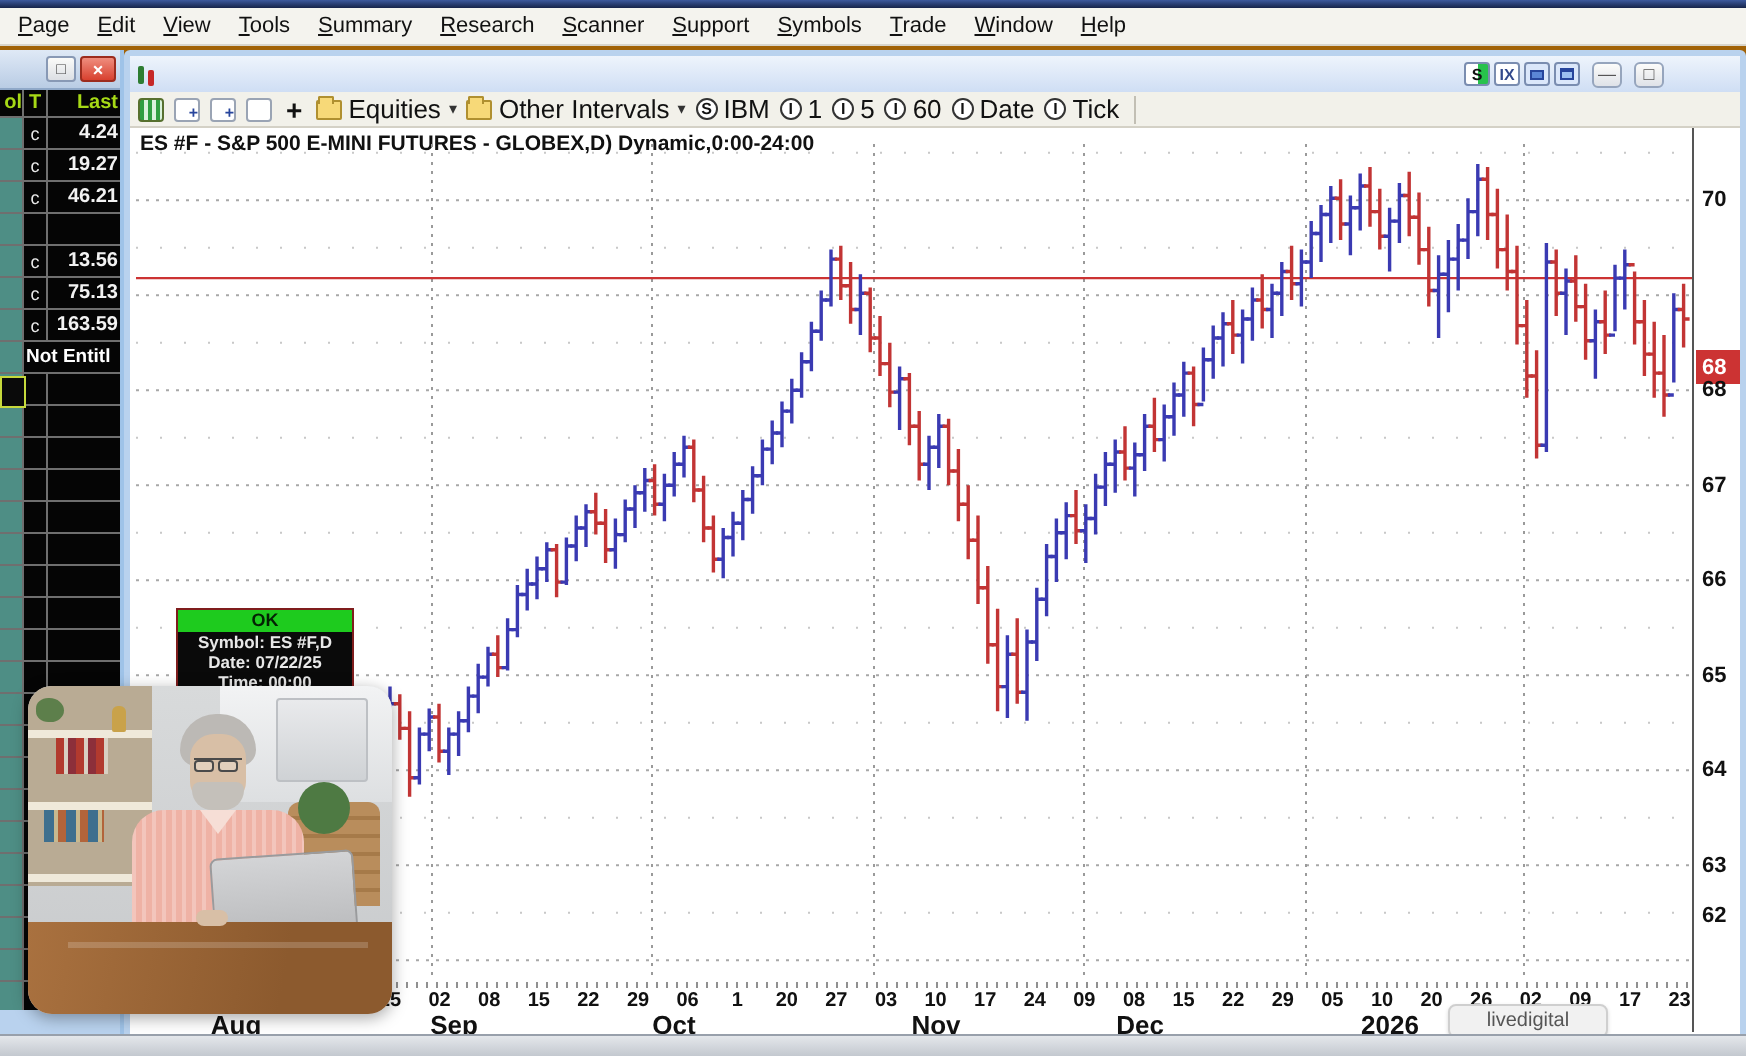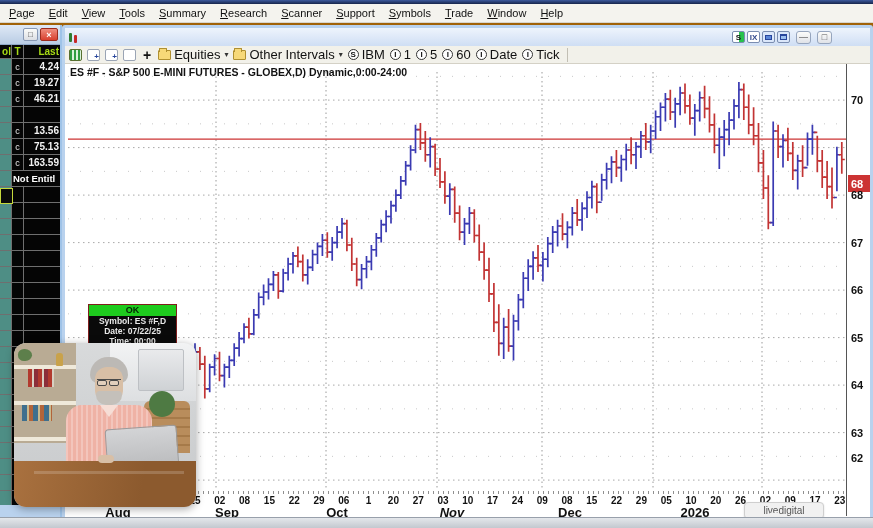--- a/index.html
+++ b/index.html
@@ -65,21 +65,21 @@
            background:repeating-linear-gradient(90deg,#909090 0 1px,transparent 1px 5px);}
   .x-day{position:absolute;top:5px;transform:translateX(-50%);font-size:10px;font-weight:bold;color:#111;}
   .x-month{position:absolute;top:15px;transform:translateX(-50%);font-size:13px;font-weight:bold;color:#111;}
 
   .tooltip-box{position:absolute;left:23px;top:276px;width:89px;height:44px;border:1px solid #7f1d1d;
                background:#0a0a0a;z-index:4;}
   .tt-head{height:11px;background:#1ecb1e;color:#042204;font-size:9px;font-weight:bold;
            text-align:center;line-height:11px;}
   .tt-row{font-size:8.5px;font-weight:bold;color:#e8e8e8;line-height:10px;text-align:center;white-space:nowrap;}
 
-  .livedigital{position:absolute;left:679px;top:474px;width:80px;height:17px;background:#f1f1f1;
+  .livedigital{position:absolute;left:659px;top:474px;width:80px;height:17px;background:#f1f1f1;
                border:1px solid #cfcfcf;border-radius:4px;z-index:6;display:flex;align-items:center;
                justify-content:center;box-shadow:0 1px 2px rgba(0,0,0,.15);}
   .livedigital span{font-size:10px;color:#555;}
   .livedigital i{position:absolute;left:24px;bottom:-5px;width:0;height:0;border:5px solid transparent;
                  border-top-color:#f1f1f1;}
 
   
   .quote-window{position:absolute;left:0;top:25px;width:62px;height:493px;background:#050505;
                 border-right:2px solid #9fc3e8;}
   .q-titlebar{position:absolute;left:0;top:0;width:60px;height:20px;
@@ -706,21 +706,21 @@
         <div class="x-day" style="left: 623px;">10</div>
         <div class="x-day" style="left: 647.8px;">20</div>
         <div class="x-day" style="left: 672.6px;">26</div>
         <div class="x-day" style="left: 697.4px;">02</div>
         <div class="x-day" style="left: 722.2px;">09</div>
         <div class="x-day" style="left: 747px;">17</div>
         <div class="x-day" style="left: 771.8px;">23</div>
         <div class="x-month" style="left: 50px;">Aug</div>
         <div class="x-month" style="left: 159px;">Sep</div>
         <div class="x-month" style="left: 269px;">Oct</div>
-        <div class="x-month" style="left: 384px; font-style: italic;">Nov</div>
+        <div class="x-month" style="left: 400px;">Nov</div>
         <div class="x-month" style="left: 502px;">Dec</div>
         <div class="x-month" style="left: 627px;">2026</div>
       </div>
 
     <div class="tooltip-box">
       <div class="tt-head">OK</div>
       <div class="tt-row"><span>Symbol:</span> <span>ES #F,D</span></div>
       <div class="tt-row"><span>Date:</span> <span>07/22/25</span></div>
       <div class="tt-row"><span>Time:</span> <span>00:00</span></div>
     </div>

